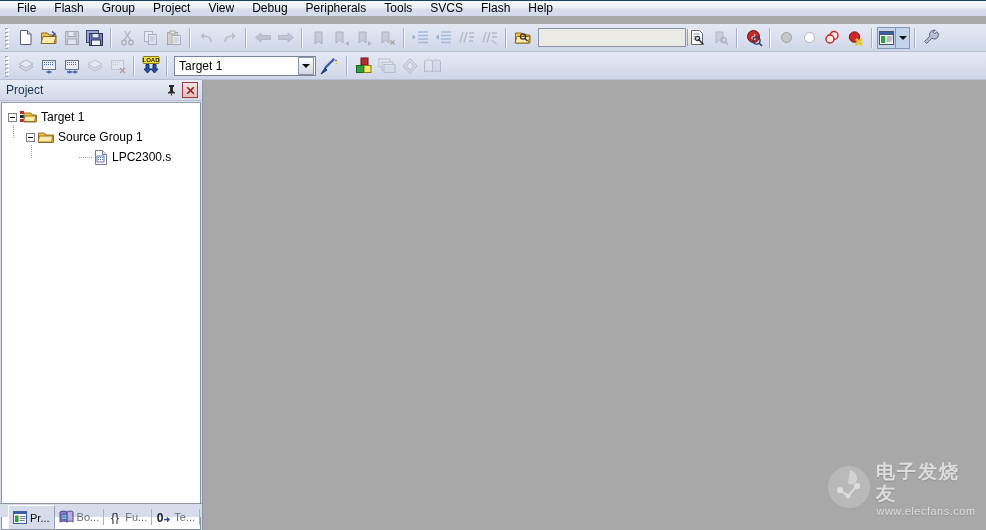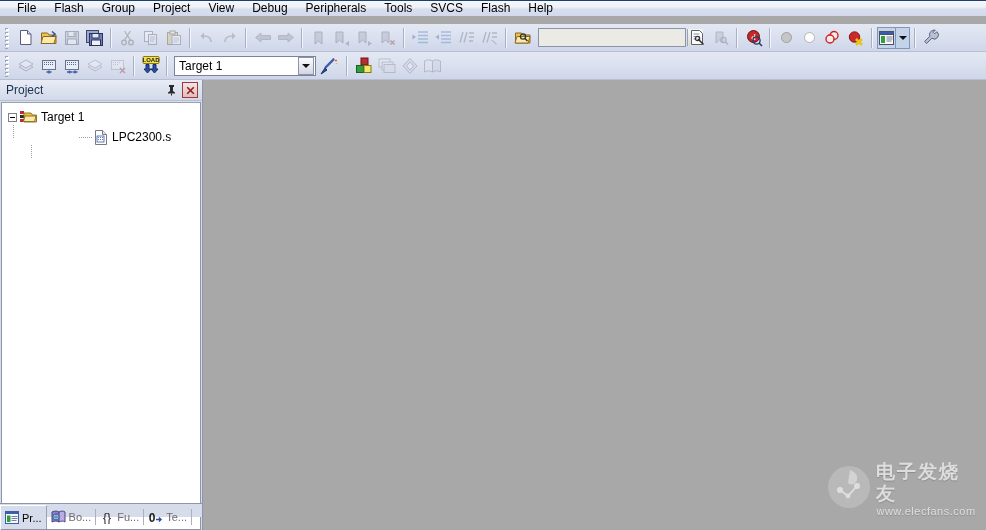--- a/index.html
+++ b/index.html
@@ -228,20 +228,21 @@
 
   
   .tabstrip {
     position: absolute; left: 0; top: 503px;
     width: 202px; height: 14px;
     background: #d7dcea;
     border-top: 1px solid #8e95a8;
     box-sizing: border-box;
     display: flex; align-items: flex-start;
     padding-top: 1px;
+    padding-left: 8px;
   }
   .tab {
     height: 24px;
     display: flex; align-items: center;
     padding: 0 4px 0 4px;
     font-size: 11px;
     color: #6d6d6d;
     white-space: nowrap;
     cursor: default;
     box-sizing: border-box;
@@ -697,20 +698,30 @@
             <rect x="0" y="1" width="4" height="3" fill="#c22a2a"></rect>
             <rect x="0" y="5" width="4" height="3" fill="#2a2a2a"></rect>
             <rect x="0" y="9" width="4" height="3" fill="#c22a2a"></rect>
             <path d="M4 3h7l1.5 2h4v7h-12.5z" fill="#f0c040" stroke="#8a6a1e" stroke-width="0.9"></path>
             <path d="M5 6h11l-1.5 5.5h-11z" fill="#fde9a9" stroke="#8a6a1e" stroke-width="0.9"></path>
           </svg>
         </span>
         <span class="lbl">Target 1</span>
       </div>
 
+      <div class="tree-row lvl1">
+        <span class="exp-box"></span>
+        <span style="display:flex;">
+          <svg width="16" height="13" viewBox="0 0 16 13">
+            <path d="M0.5 2h6l1.2 2h7.8v7.5h-15z" fill="#f0c040" stroke="#8a6a1e" stroke-width="0.9"></path>
+            <path d="M1.5 5h13.5l-1.5 6h-13.5z" fill="#fde9a9" stroke="#8a6a1e" stroke-width="0.9"></path>
+          </svg>
+        </span>
+        <span class="lbl">Source Group 1</span>
+      </div>
 
       <div class="tree-row lvl2">
         <span class="dotline"></span>
         <span style="display:flex;">
           <svg width="14" height="15" viewBox="0 0 14 15">
             <path d="M1.5 0.5h7l4 4v10h-11z" fill="#fefefe" stroke="#6a6a7a" stroke-width="0.9"></path>
             <path d="M8.5 0.5v4h4" fill="#e2e5ee" stroke="#6a6a7a" stroke-width="0.9"></path>
             <rect x="3" y="6" width="7" height="6" fill="#fff" stroke="#3a5ea8" stroke-width="0.8"></rect>
             <path d="M4 7.5h1M6 7.5h1M8 7.5h1M4 9.5h1M6 9.5h1M8 9.5h1" stroke="#3a5ea8" stroke-width="0.8"></path>
           </svg>

